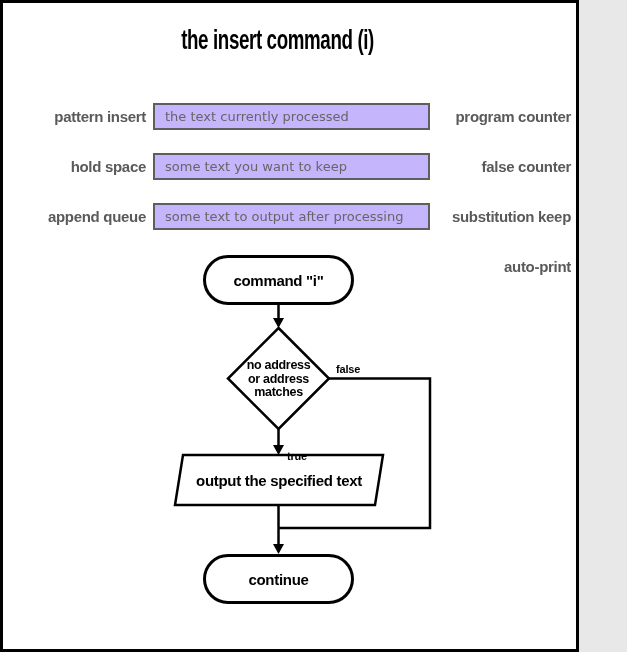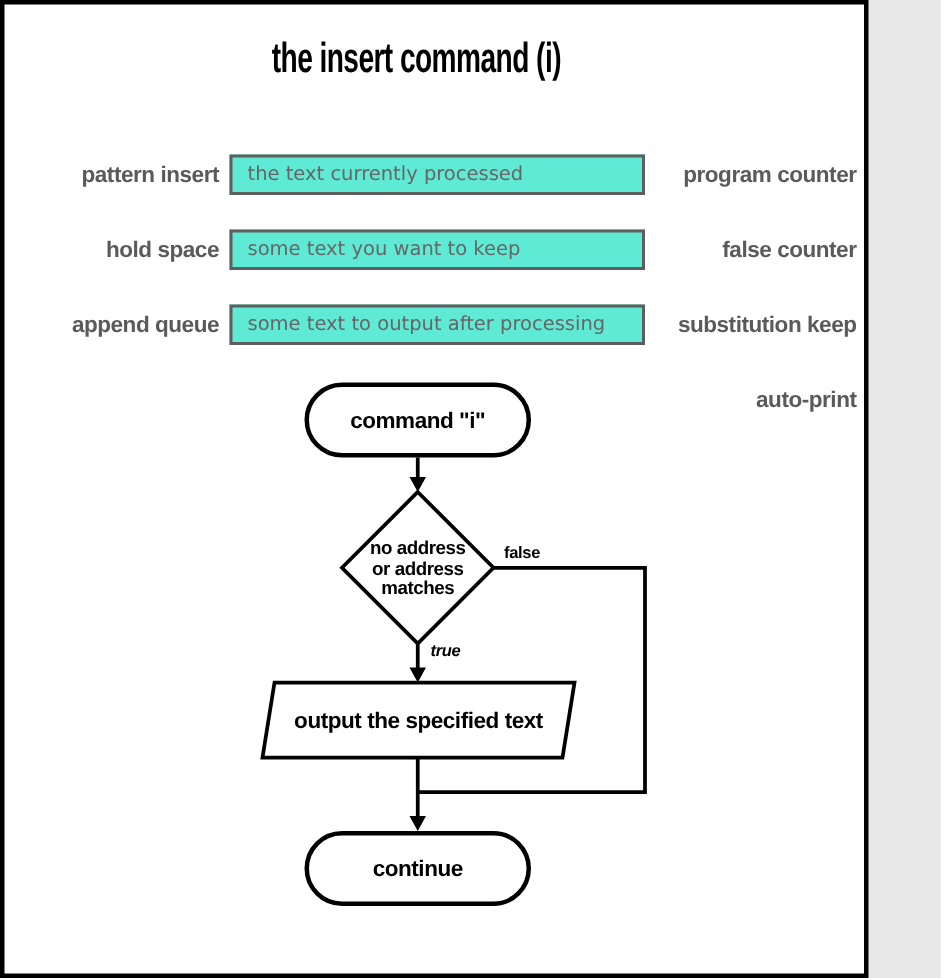--- a/index.html
+++ b/index.html
@@ -44,21 +44,21 @@
     white-space: nowrap;
   }
   .reg-label.left  { left: 10px;  width: 133px; }
   .reg-label.right { left: 380px; width: 188px; }
 
   .value-box {
     position: absolute;
     box-sizing: border-box;
     height: 27px;
     border: 2px solid #5e5e5e;
-    background: #5eead4;
+    background: #c4b5fd;
     color: #666666;
     font-family: "DejaVu Sans", sans-serif;
     font-size: 13px;
     line-height: 23px;
     white-space: nowrap;
     overflow: hidden;
   }
   .value-box.wide { left: 150px; width: 277px; padding: 0 10px; }
   .value-box.mini { left: 575px; width: 26px;  text-align: right; padding: 0; }
 
@@ -122,21 +122,21 @@
 
   .branch-label {
     position: absolute;
     font-weight: bold;
     font-size: 11px;
     letter-spacing: -0.2px;
     color: #000;
     white-space: nowrap;
   }
   #false-label { left: 333px; top: 360px; }
-  #true-label  { left: 284px; top: 425px; font-style: italic; }
+  #true-label  { left: 284px; top: 447px; }
 </style>
 </head>
 <body>
 
 <div id="frame">
 
   <div class="title-wrap">
     <span class="title">the insert command (i)</span>
   </div>
 

